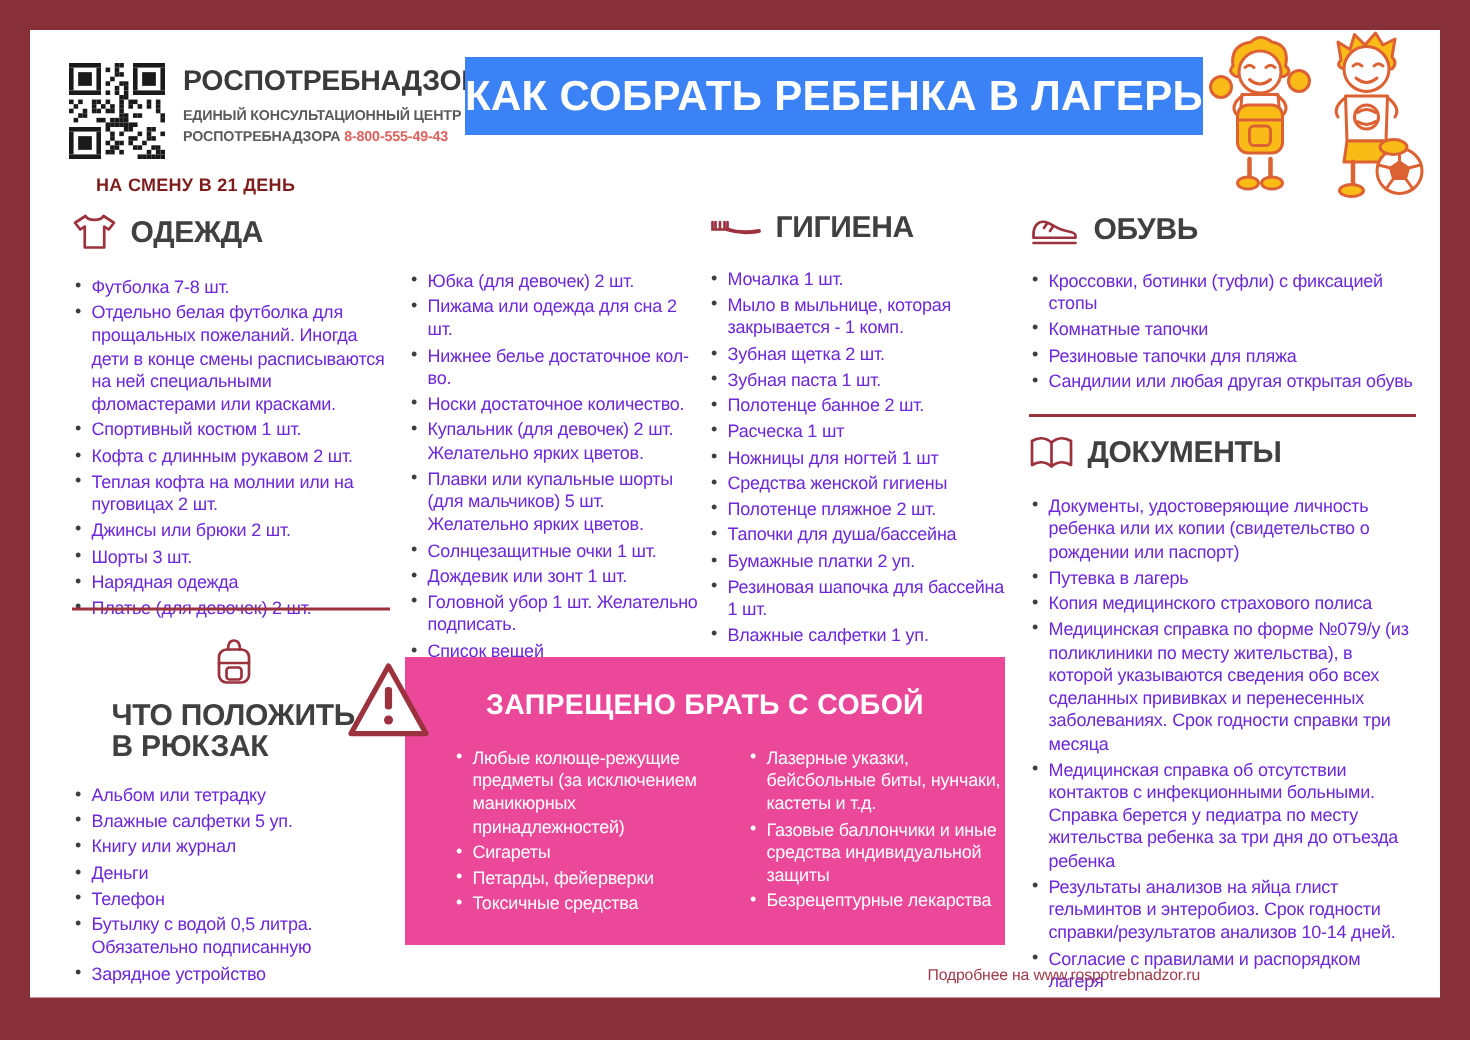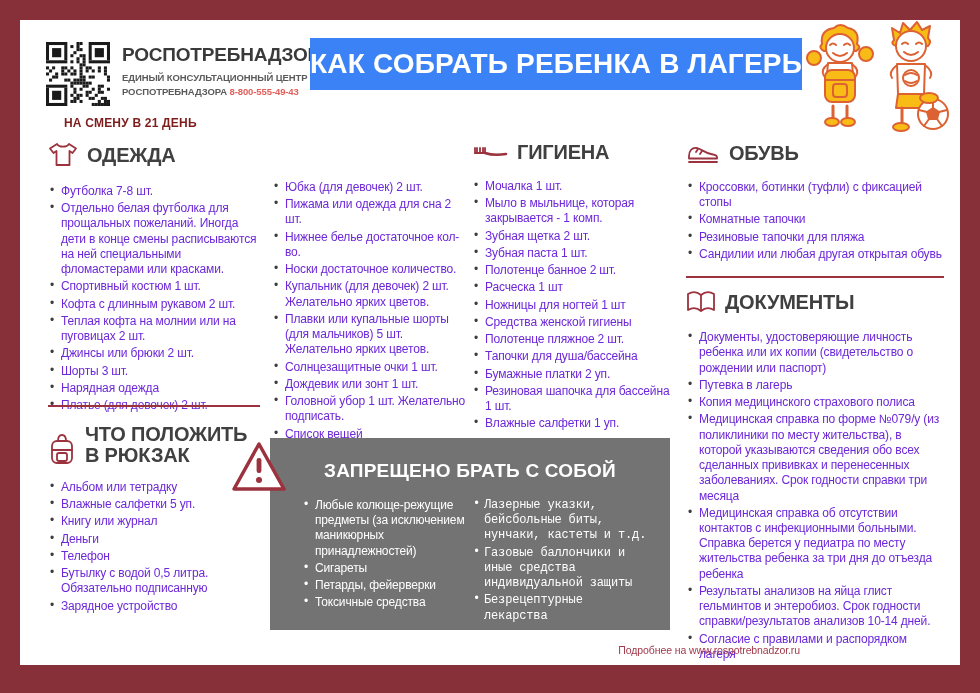--- a/index.html
+++ b/index.html
@@ -34,30 +34,30 @@
   #col-hygiene{left:452px;top:122px;width:198px;}
   #col-right{left:666px;top:122px;width:258px;}
   .col .items{margin-top:16px;}
   #col-clothes2 .items{margin-top:0;}
 
   .divider{height:2px;background:#9b323e;}
   #divider-clothes{position:absolute;left:28px;top:385px;width:212px;}
   #divider-shoes{margin:14px 0 12px 0;}
 
   #backpack-sec{position:absolute;left:28px;top:404px;width:215px;}
-  #backpack-sec .sec-header{align-items:flex-end;}
+  #backpack-sec .sec-header{align-items:center;flex-direction:column;}
   #backpack-sec .items{margin-top:14px;}
 
   
-  #forbidden{position:absolute;left:250px;top:418px;width:400px;height:192px;background:#737373;}
+  #forbidden{position:absolute;left:250px;top:418px;width:400px;height:192px;background:#ec4899;}
   #forbidden-title{color:#ffffff;font-size:19px;font-weight:bold;text-align:center;margin-top:22px;letter-spacing:0.2px;}
   #forbidden .items{position:absolute;top:60px;width:178px;color:#ffffff;}
   #forbidden .items li::before{color:#ffffff;}
   #forbidden-col1{left:32px;}
-  #forbidden-col2{left:201px;font-family:Liberation Mono, monospace;}
+  #forbidden-col2{left:228px;}
   #warn-triangle{position:absolute;left:-40px;top:2px;}
 
   .footer{position:absolute;left:470px;top:624px;width:310px;text-align:right;
           font-size:10.5px;font-weight:normal;color:#a13a4a;letter-spacing:-0.1px;}
 </style>
 </head>
 <body>
 
 <div id="root">
   <div id="page">

